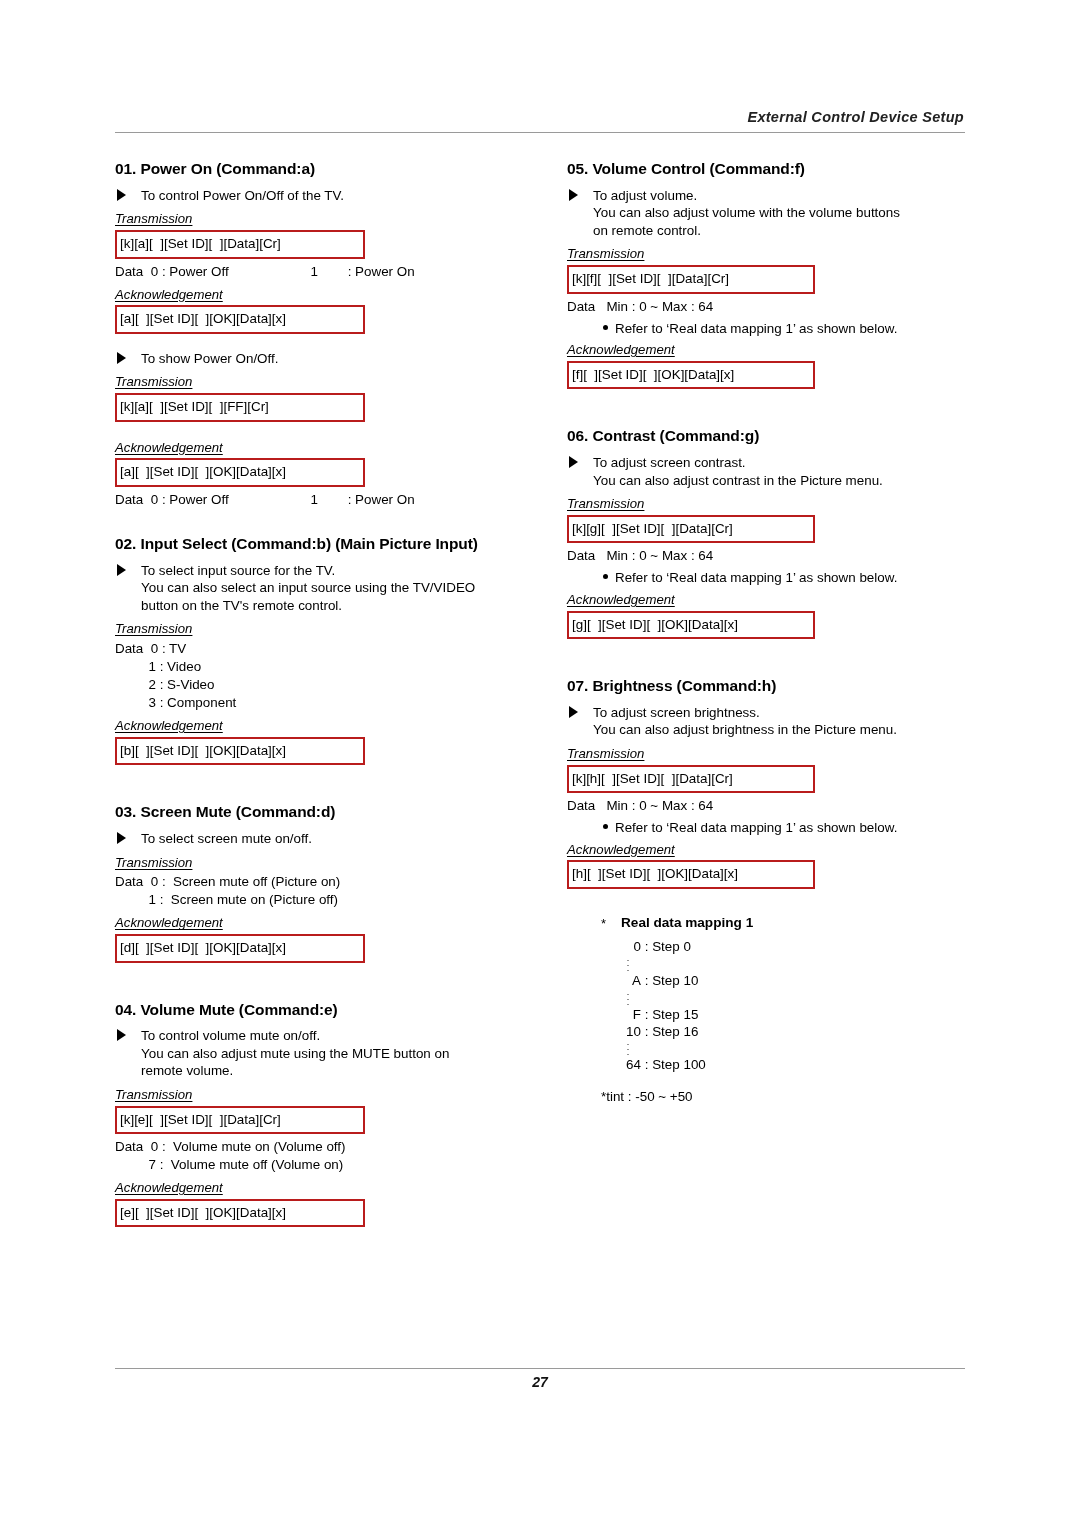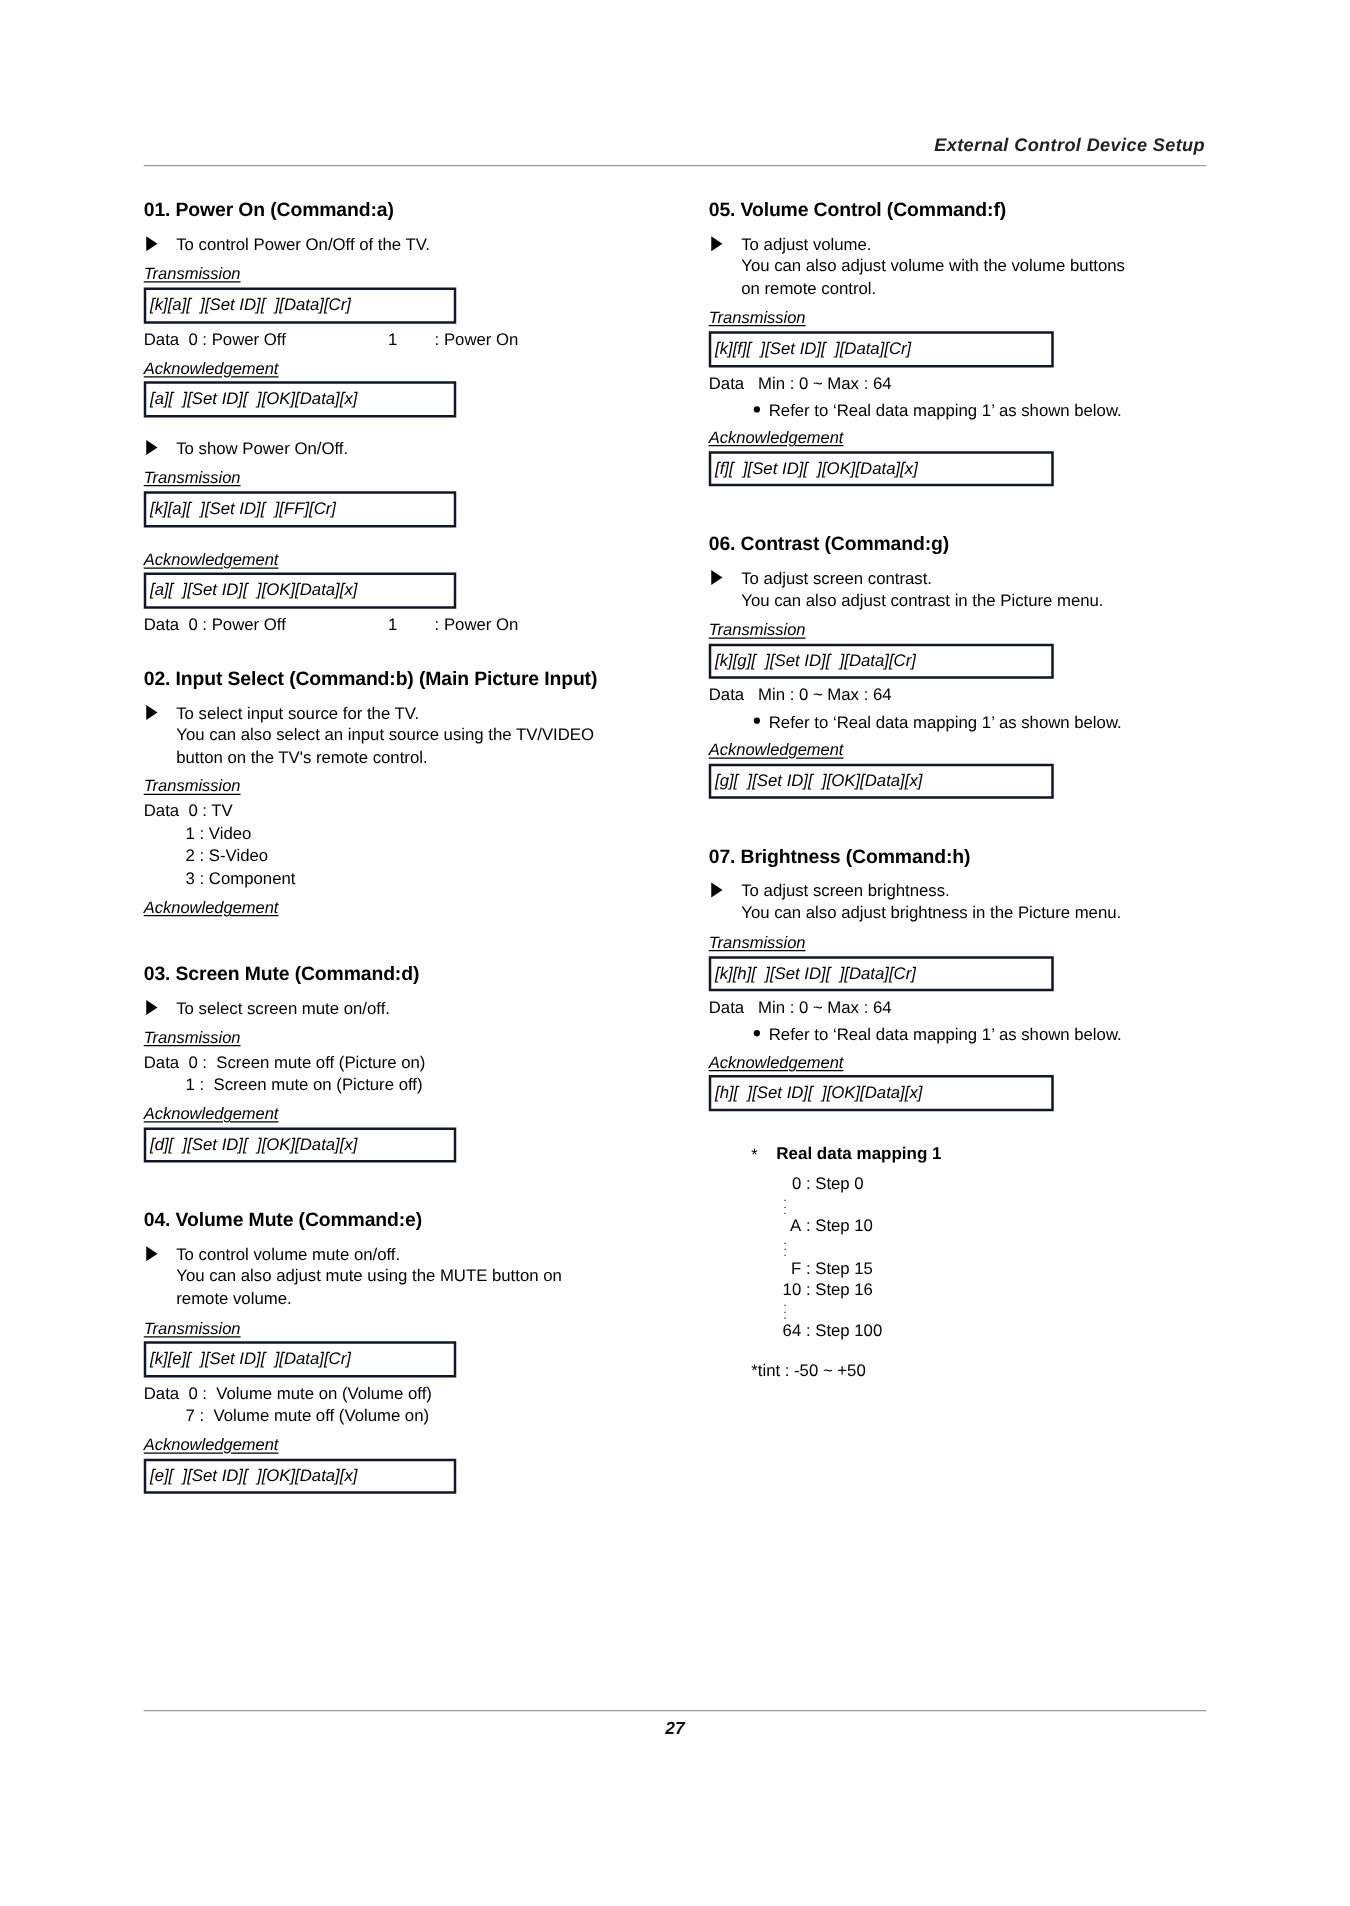--- a/index.html
+++ b/index.html
@@ -115,32 +115,31 @@
     font-style: italic;
     font-size: 13.2px;
     text-decoration: underline;
     text-underline-offset: 2px;
     margin: 2px 0 3px 0;
     display: inline-block;
     line-height: 1.2;
   }
 
   .cmdbox {
-    border: 2px solid #0f172a;
+    border: 2px solid #b91c1c;
     font-size: 13.4px;
     line-height: 1.15;
     padding: 4px 4px 5px 3px;
     margin: 0 0 4px 0;
     box-sizing: border-box;
     background: #fff;
     white-space: pre;
-    font-style: italic;
   }
   .cmdbox.w-left  { width: 250px; }
-  .cmdbox.w-right { width: 276px; }
+  .cmdbox.w-right { width: 248px; }
 
   
   .datablock {
     font-size: 13.4px;
     line-height: 1.34;
     margin: 0 0 4px 0;
   }
   .dataline { display: block; white-space: pre; }
 
   .refline {
@@ -283,20 +282,21 @@
       <div class="subhead">Transmission</div>
 
       <div class="datablock">
         <span class="dataline">Data  0 : TV</span>
         <span class="dataline">         1 : Video</span>
         <span class="dataline">         2 : S-Video</span>
         <span class="dataline">         3 : Component</span>
       </div>
 
       <div class="subhead">Acknowledgement</div>
+      <div class="cmdbox w-left">[b][  ][Set ID][  ][OK][Data][x]</div>
     </div>
 
     <div class="gap-lg"></div>
 
     <div class="section">
       <h2 class="sec-title">03. Screen Mute (Command:d)</h2>
 
       <div class="bullet-row">
         <span class="tri"></span>
         <span class="ln">To select screen mute on/off.</span>

